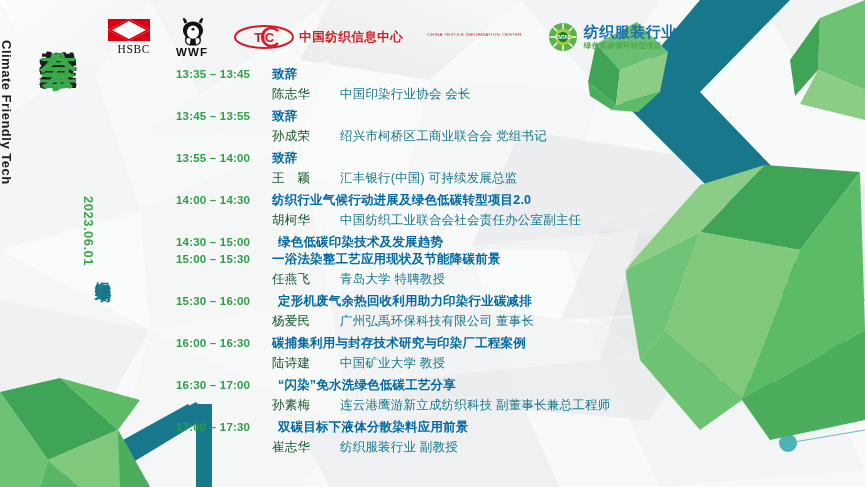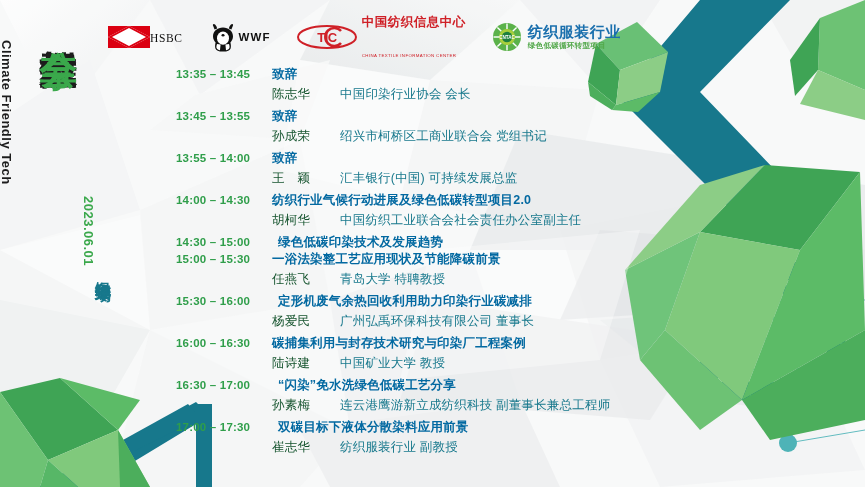--- a/index.html
+++ b/index.html
@@ -94,38 +94,38 @@
   
   .logo-bar {
     position: absolute;
     top: 14px; left: 108px;
     height: 46px;
     display: flex;
     align-items: center;
     gap: 26px;
     z-index: 7;
   }
-  .logo { display: flex; align-items: center; }
+  .logo { display: flex; flex-direction: column; align-items: flex-end; }
 
   
   .hsbc-mark { width: 42px; height: 22px; }
   .hsbc-word {
     font-family: "Liberation Serif", "DejaVu Serif", serif;
     font-size: 11.5px; color: #111; letter-spacing: 0.6px; margin-top: 2px;
   }
   
   .wwf-mark { width: 30px; height: 29px; }
   .wwf-word {
     font-size: 11.5px; font-weight: bold; color: #111;
     letter-spacing: 1.2px; margin-top: 0px;
   }
   
   .ctic { display: flex; align-items: center; gap: 5px; }
   .ctic-oval { width: 60px; height: 24px; }
-  .ctic-text { display: flex; flex-direction: column; line-height: 1; gap: 24px; }
+  .ctic-text { display: flex; line-height: 1; gap: 24px; }
   .ctic-cn { font-size: 12.5px; font-weight: bold; color: #cf2027; letter-spacing: 0.5px; }
   .ctic-en { font-size: 4.4px; color: #cf2027; letter-spacing: 0.35px; margin-top: 2px; }
   
   .prog { display: flex; align-items: center; gap: 6px; }
   .prog-mark { width: 30px; height: 30px; }
   .prog-text { display: flex; flex-direction: column; line-height: 1; }
   .prog-cn { font-size: 15px; font-weight: bold; color: #1a6fad; letter-spacing: 0.5px; }
   .prog-sub { font-size: 7.5px; font-weight: bold; color: #52a84a; letter-spacing: 0.3px; margin-top: 3px; }
 
   

